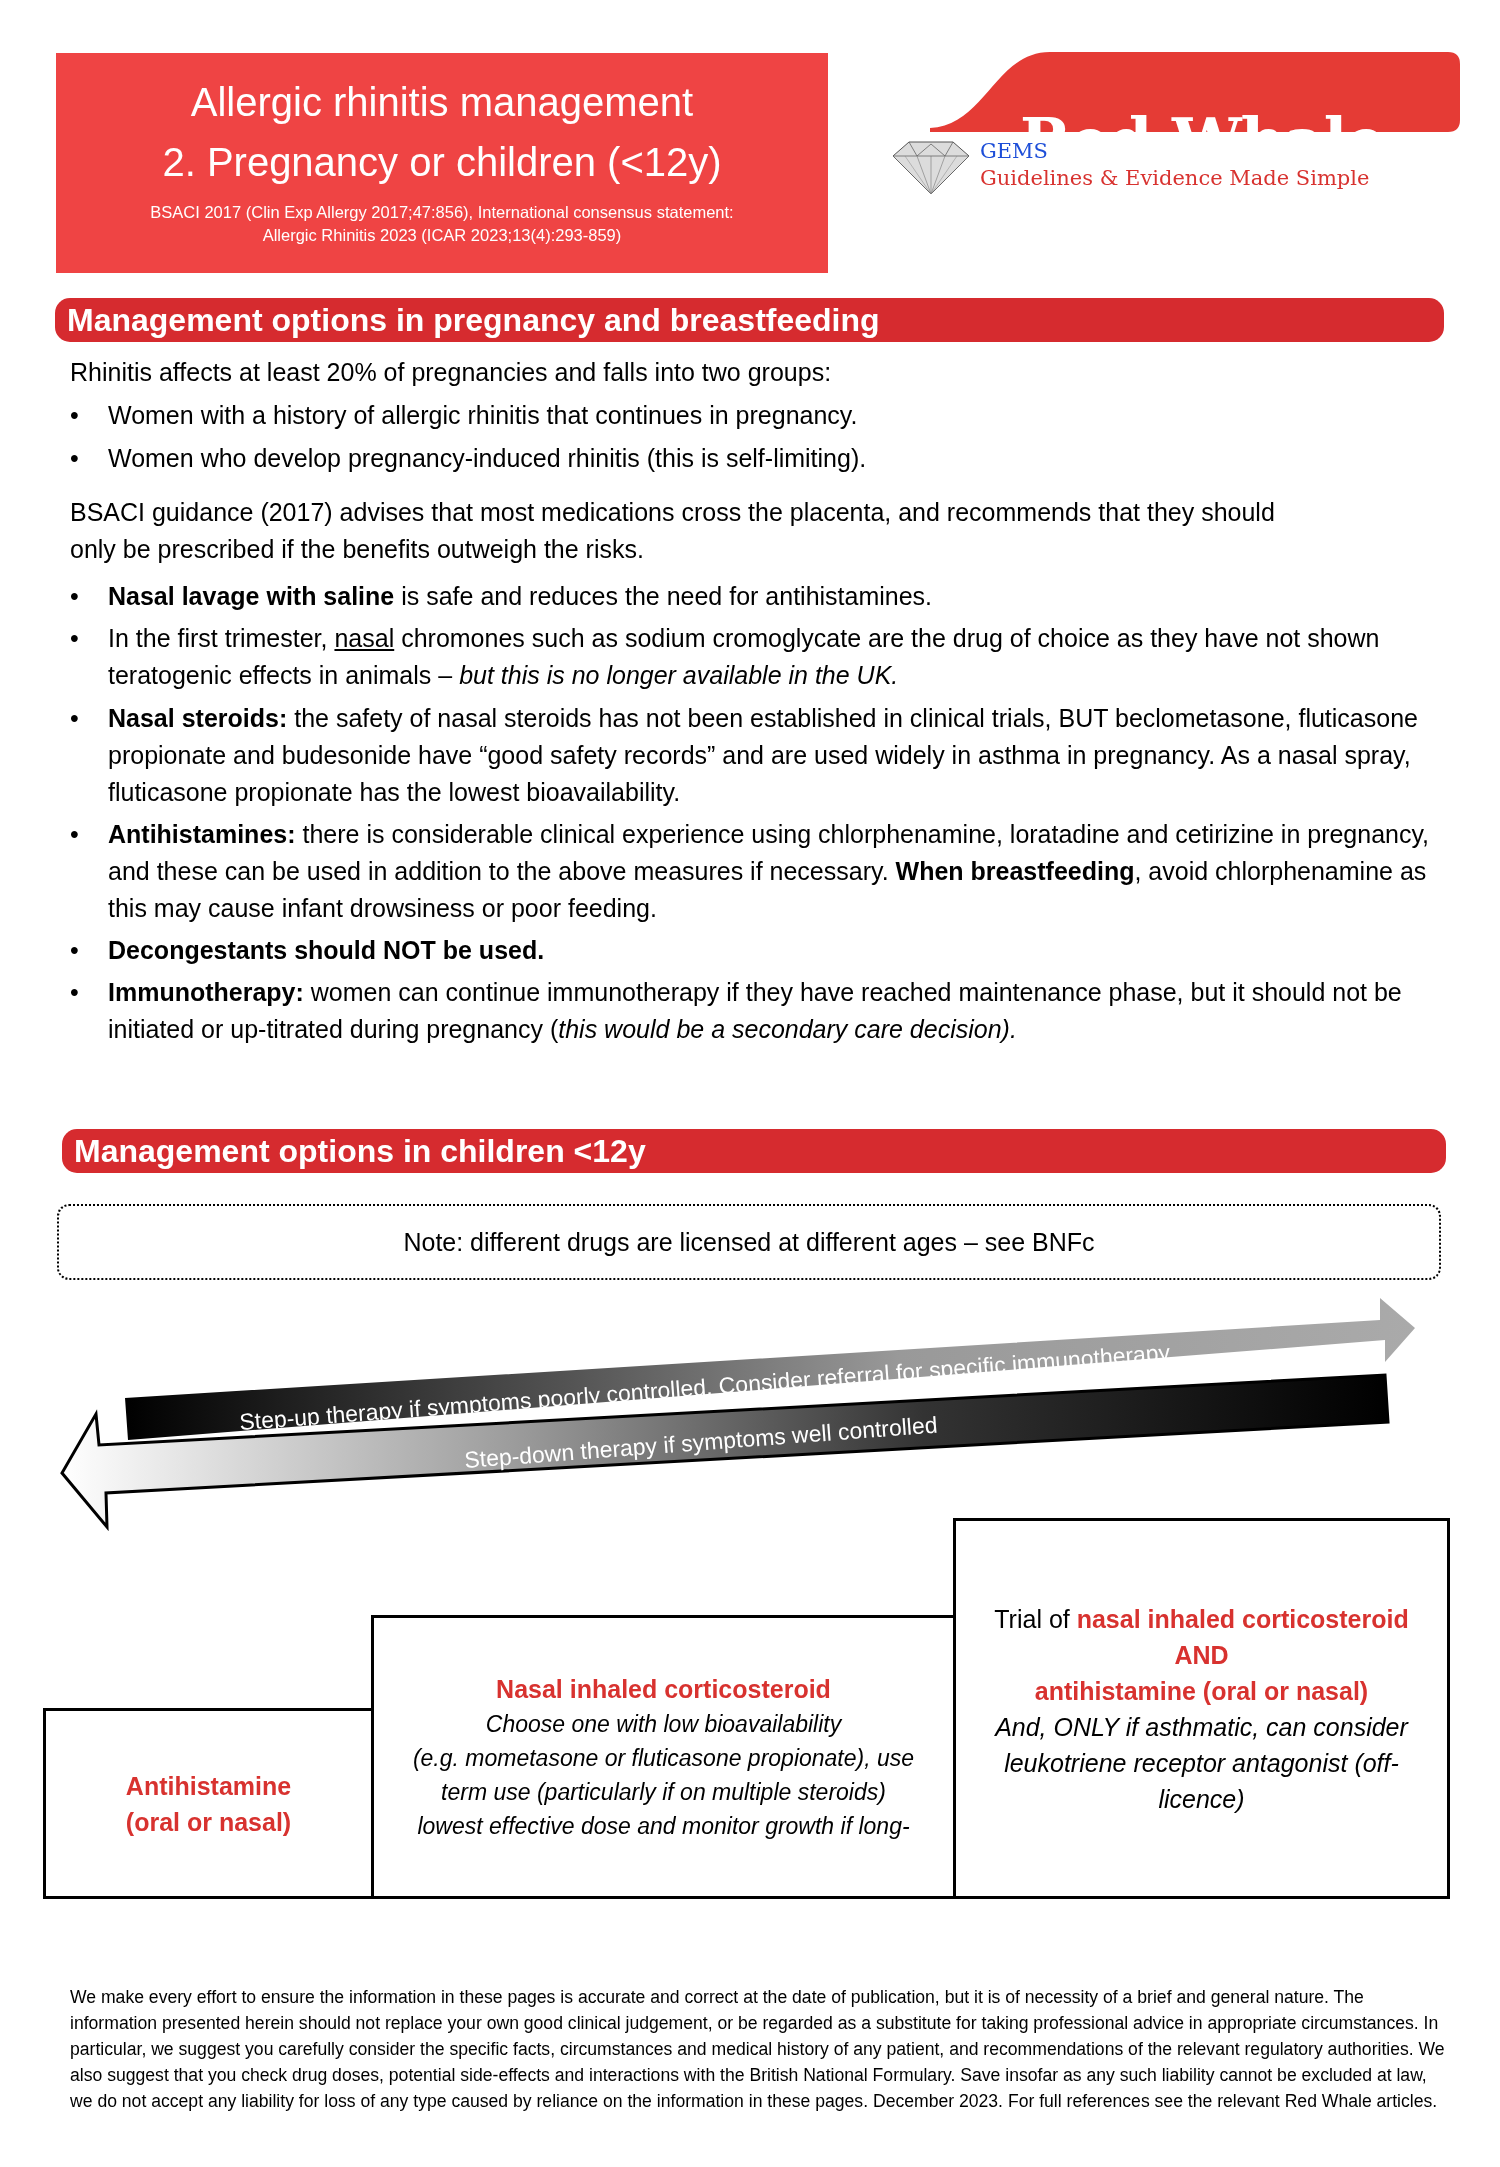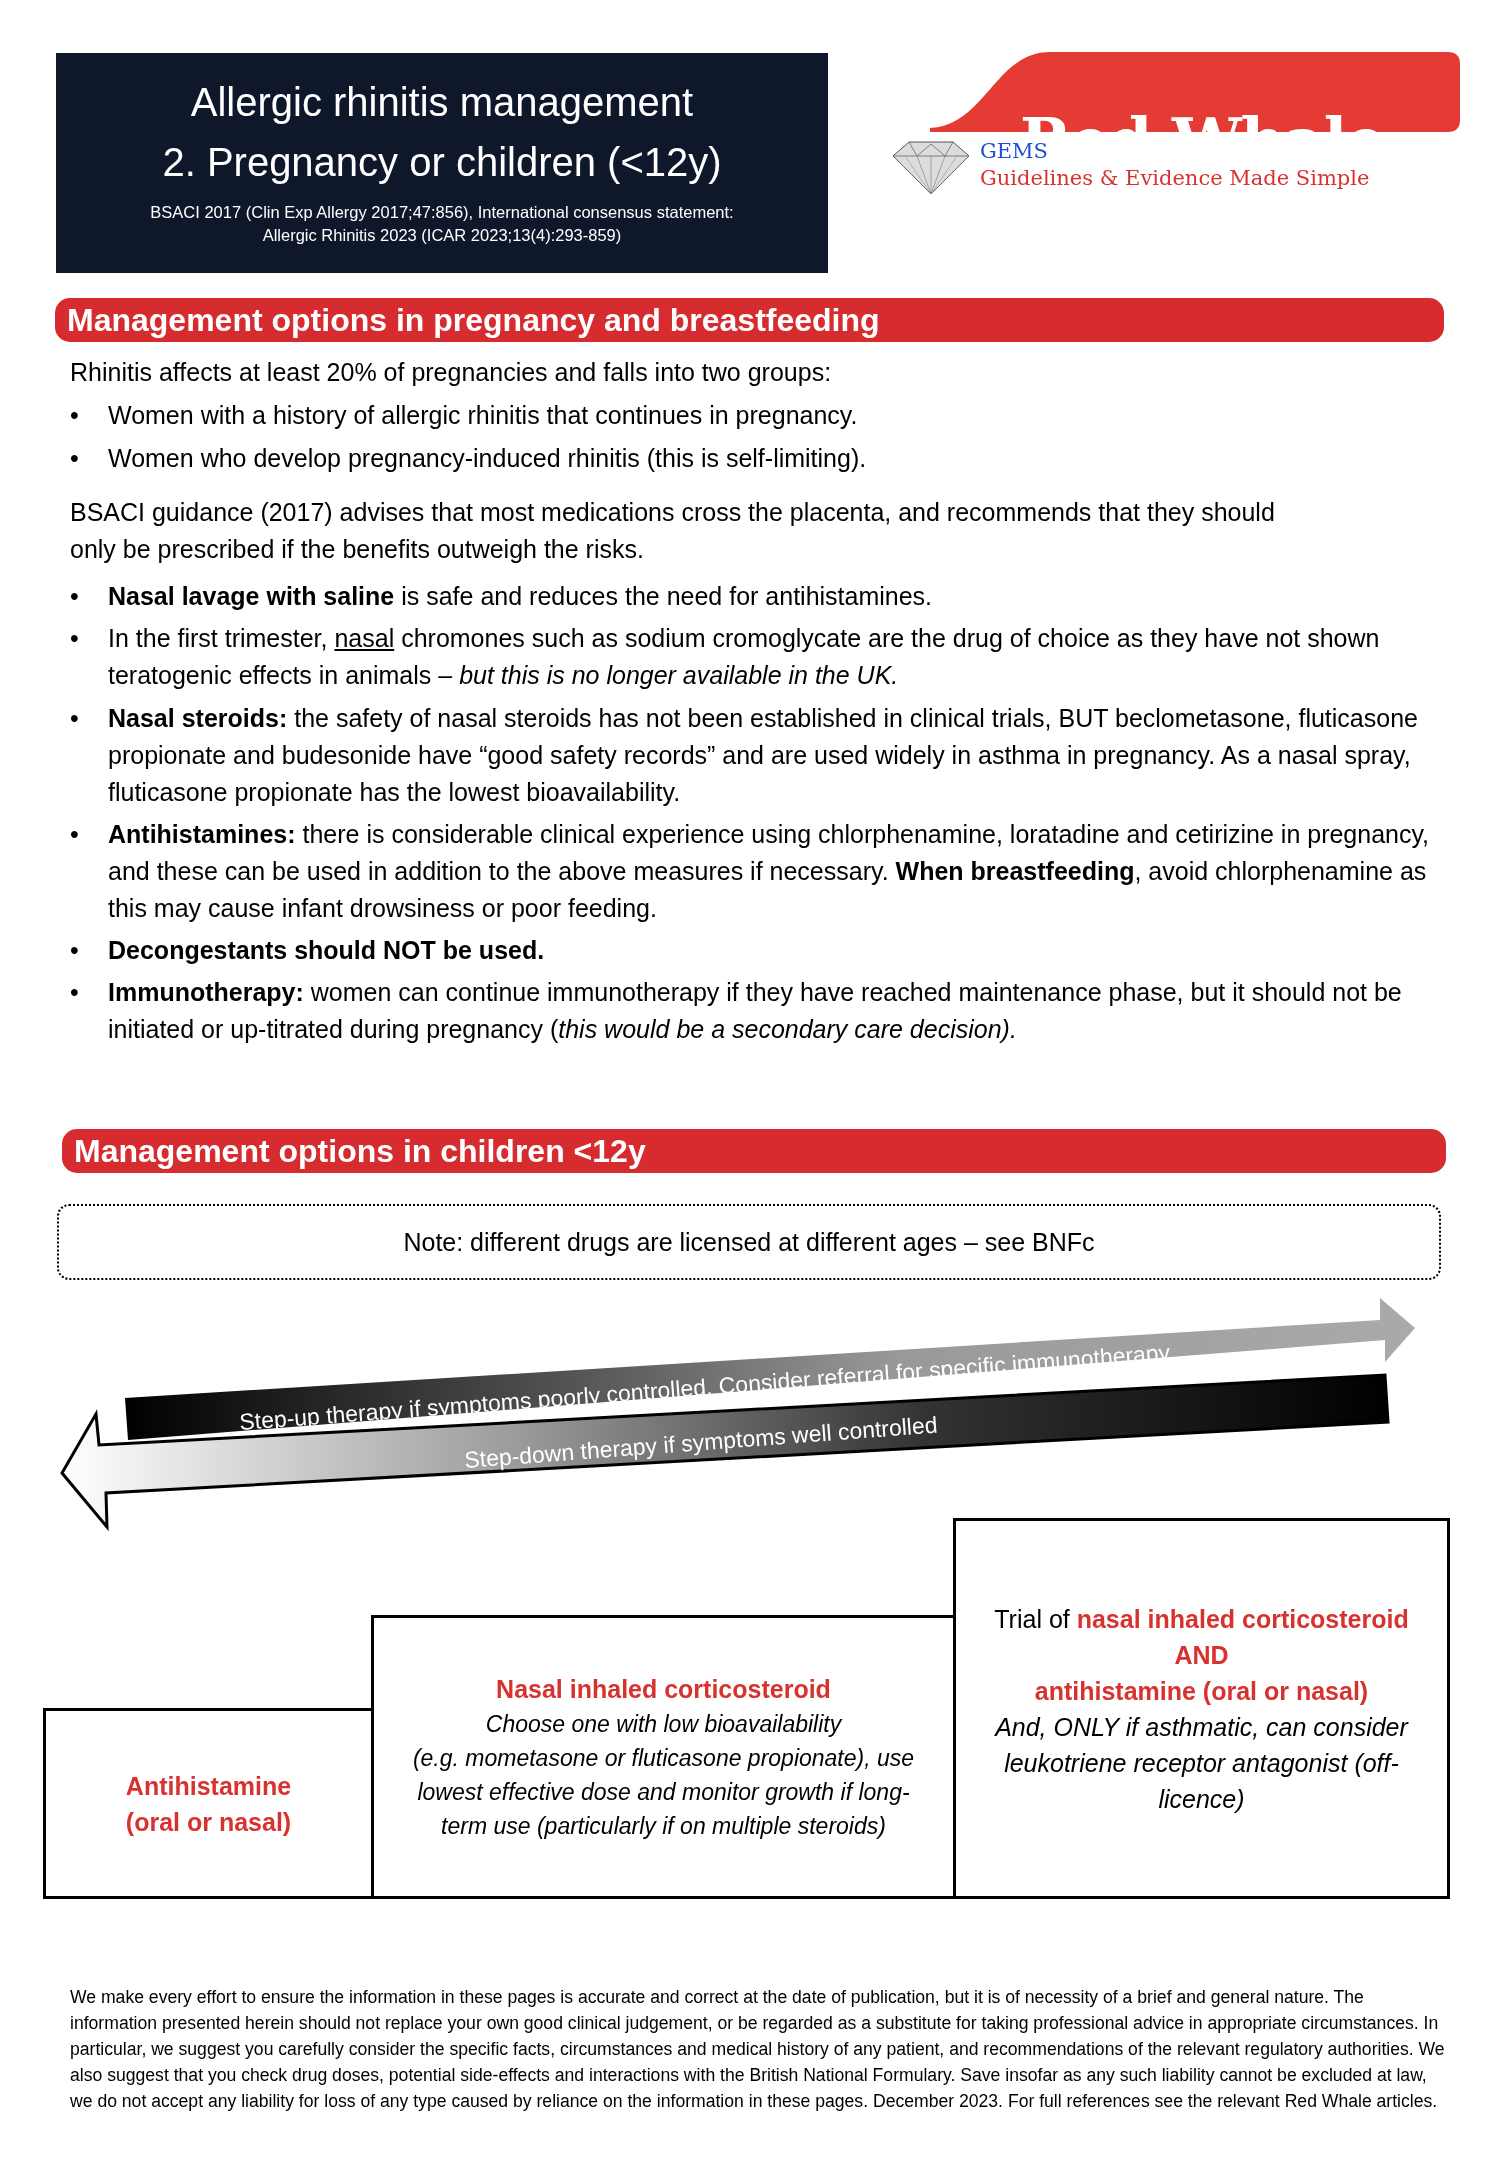--- a/index.html
+++ b/index.html
@@ -6,21 +6,21 @@
   body {
     width: 1500px; height: 2167px; position: relative; overflow: hidden;
     font-family: "Liberation Sans", "DejaVu Sans", sans-serif;
     color: #000;
   }
   .abs { position: absolute; }
 
   
   #title-block {
     left: 56px; top: 53px; width: 772px; height: 220px;
-    background: #0f172a; color: #fff; text-align: center;
+    background: #ef4444; color: #fff; text-align: center;
   }
   #title-line1 { position: absolute; left: 0; right: 0; top: 24px; font-size: 40px; line-height: 50px; }
   #title-line2 { position: absolute; left: 0; right: 0; top: 84px; font-size: 40px; line-height: 50px; }
   #title-refs { position: absolute; left: 10px; right: 10px; top: 148px; font-size: 16.5px; line-height: 23px; }
 
   
   #logo { left: 890px; top: 52px; width: 570px; height: 160px; }
   #logo-wordmark {
     position: absolute; left: 130px; top: 10px; font-family: "DejaVu Serif", serif;
     font-weight: bold; font-size: 62px; line-height: 70px; color: #fff; letter-spacing: -1px; margin-top: 44px;
@@ -183,22 +183,22 @@
 
 <div id="box1" class="step-box">
   <div class="red">Antihistamine</div>
   <div class="red">(oral or nasal)</div>
 </div>
 
 <div id="box2" class="step-box">
   <div class="red">Nasal inhaled corticosteroid</div>
   <i style="font-size:23px;line-height:34px">Choose one with low bioavailability</i>
   <i style="font-size:23px;line-height:34px">(e.g. mometasone or fluticasone propionate), use</i>
+  <i style="font-size:23px;line-height:34px">term use (particularly if on multiple steroids)</i>
   <i style="font-size:23px;line-height:34px">lowest effective dose and monitor growth if long-</i>
-  <i style="font-size:23px;line-height:34px">term use (particularly if on multiple steroids)</i>
 </div>
 
 <div id="box3" class="step-box">
   <div><span>Trial of </span><span class="red">nasal inhaled corticosteroid</span></div>
   <div class="red">AND</div>
   <div class="red">antihistamine (oral or nasal)</div>
   <i>And, ONLY if asthmatic, can consider</i>
   <i>leukotriene receptor antagonist (off-</i>
   <i>licence)</i>
 </div>

